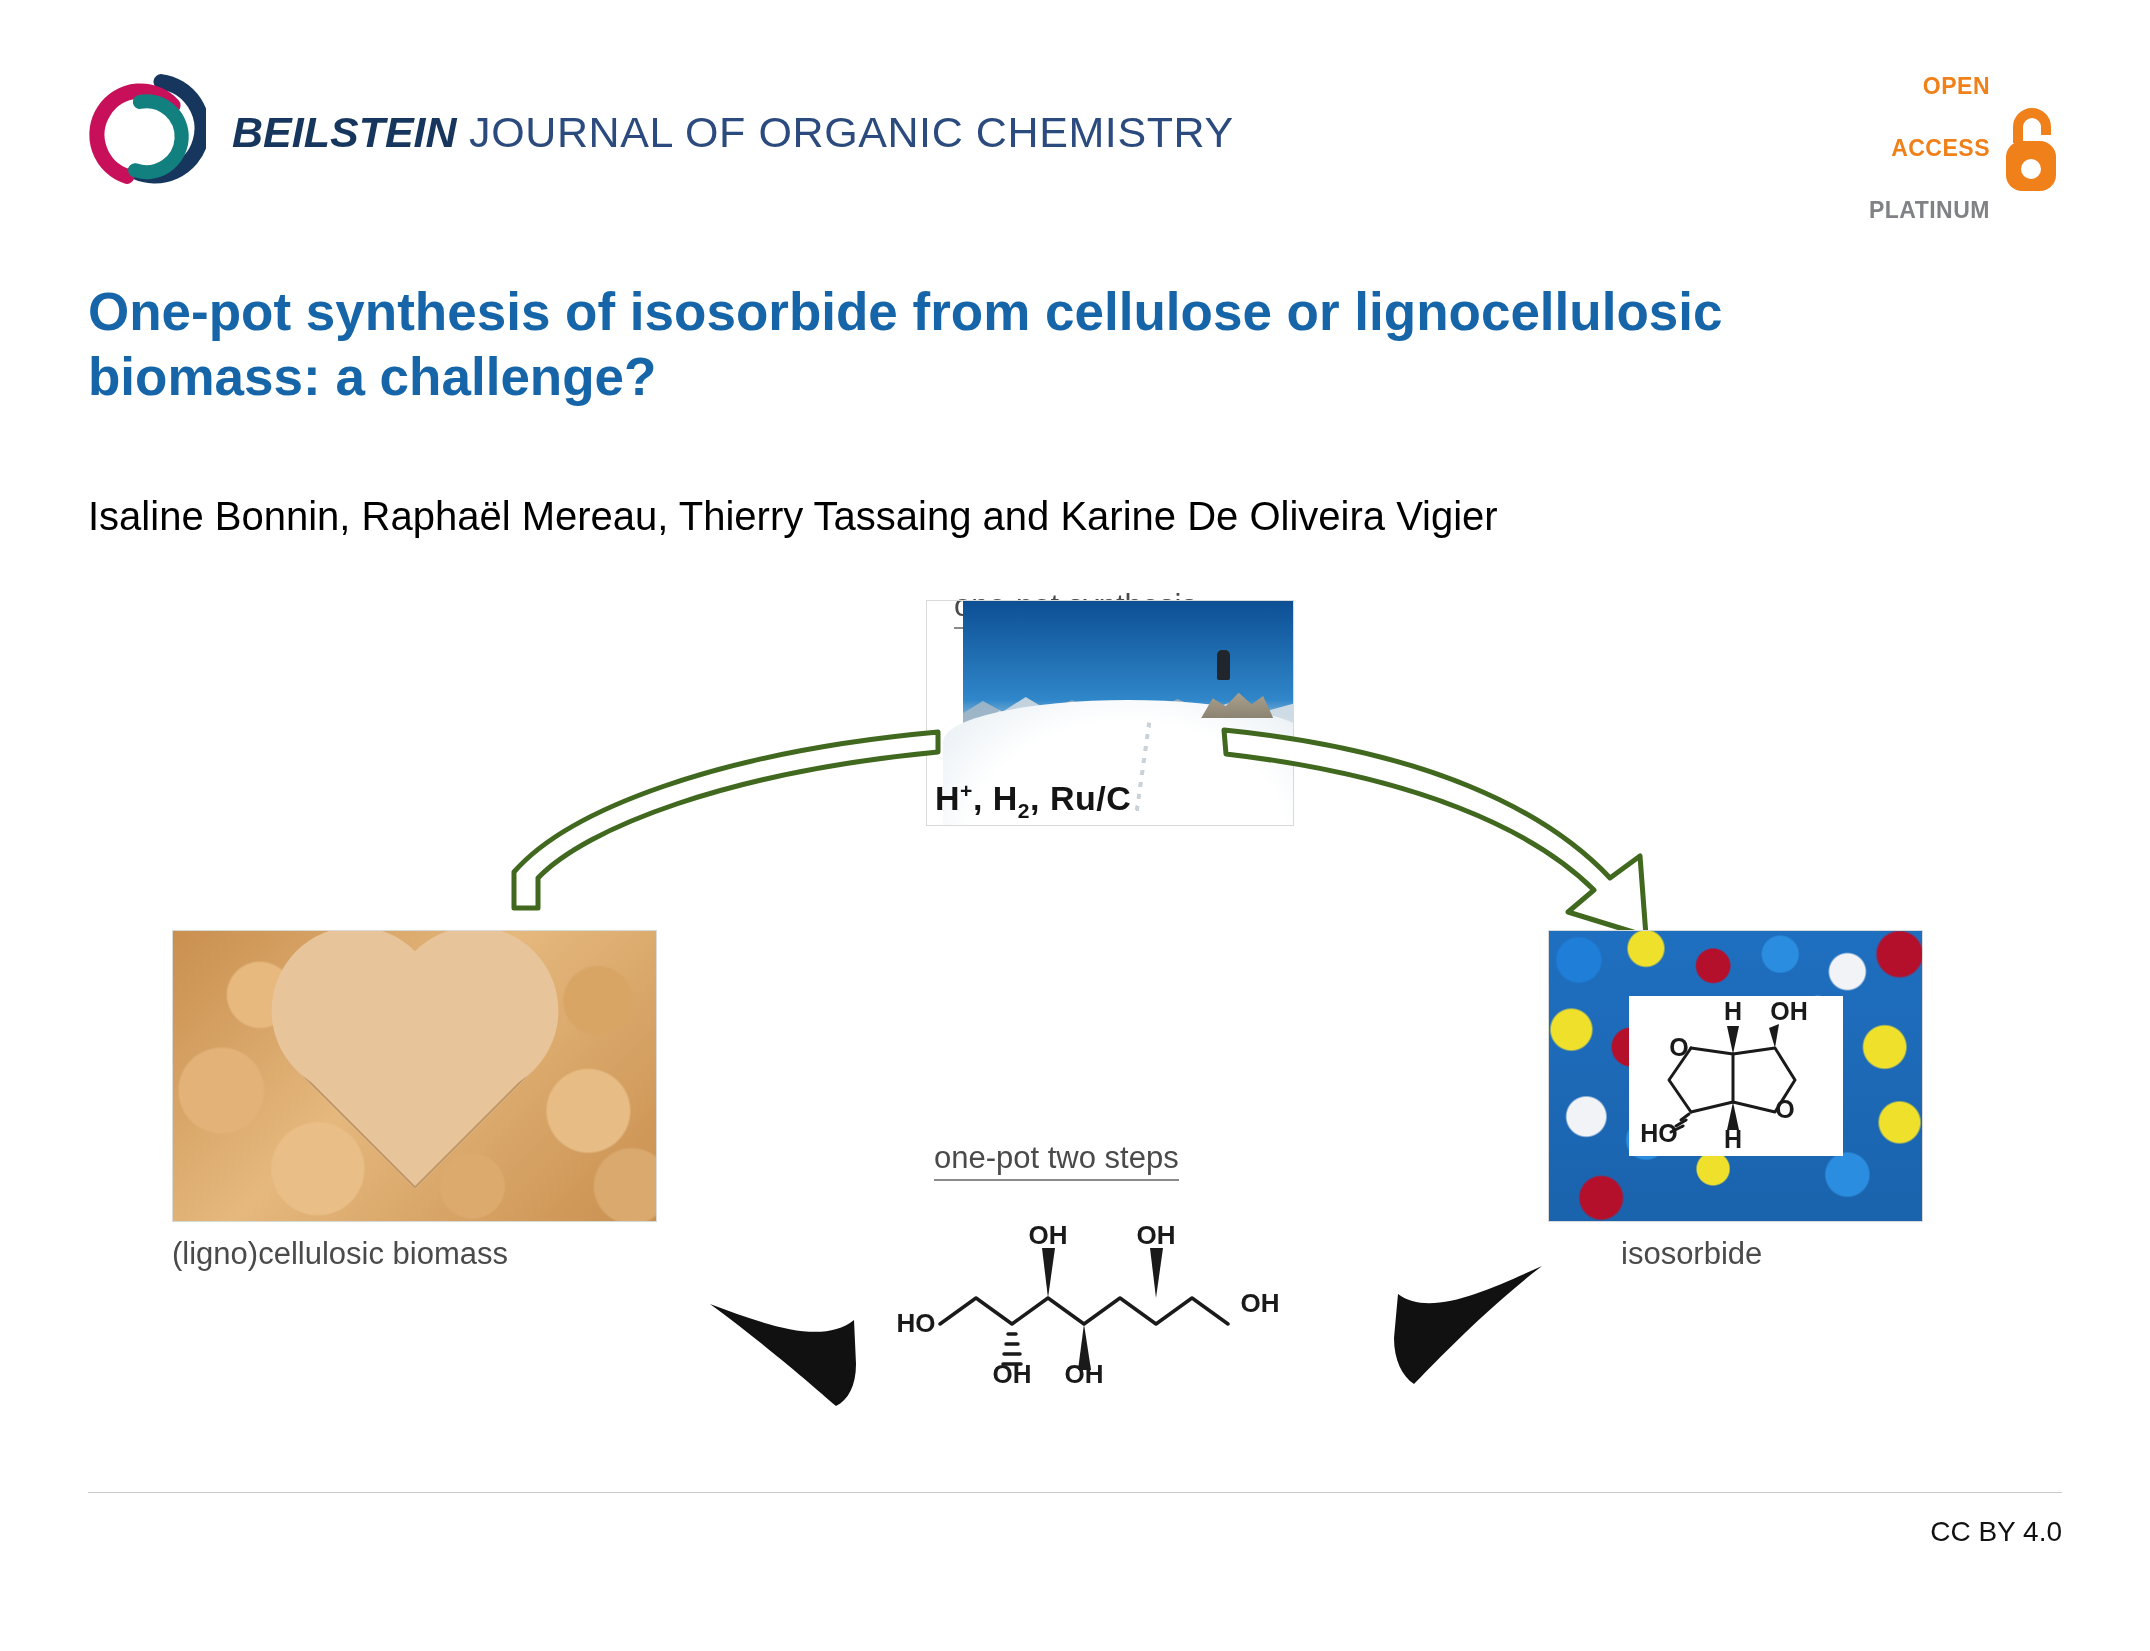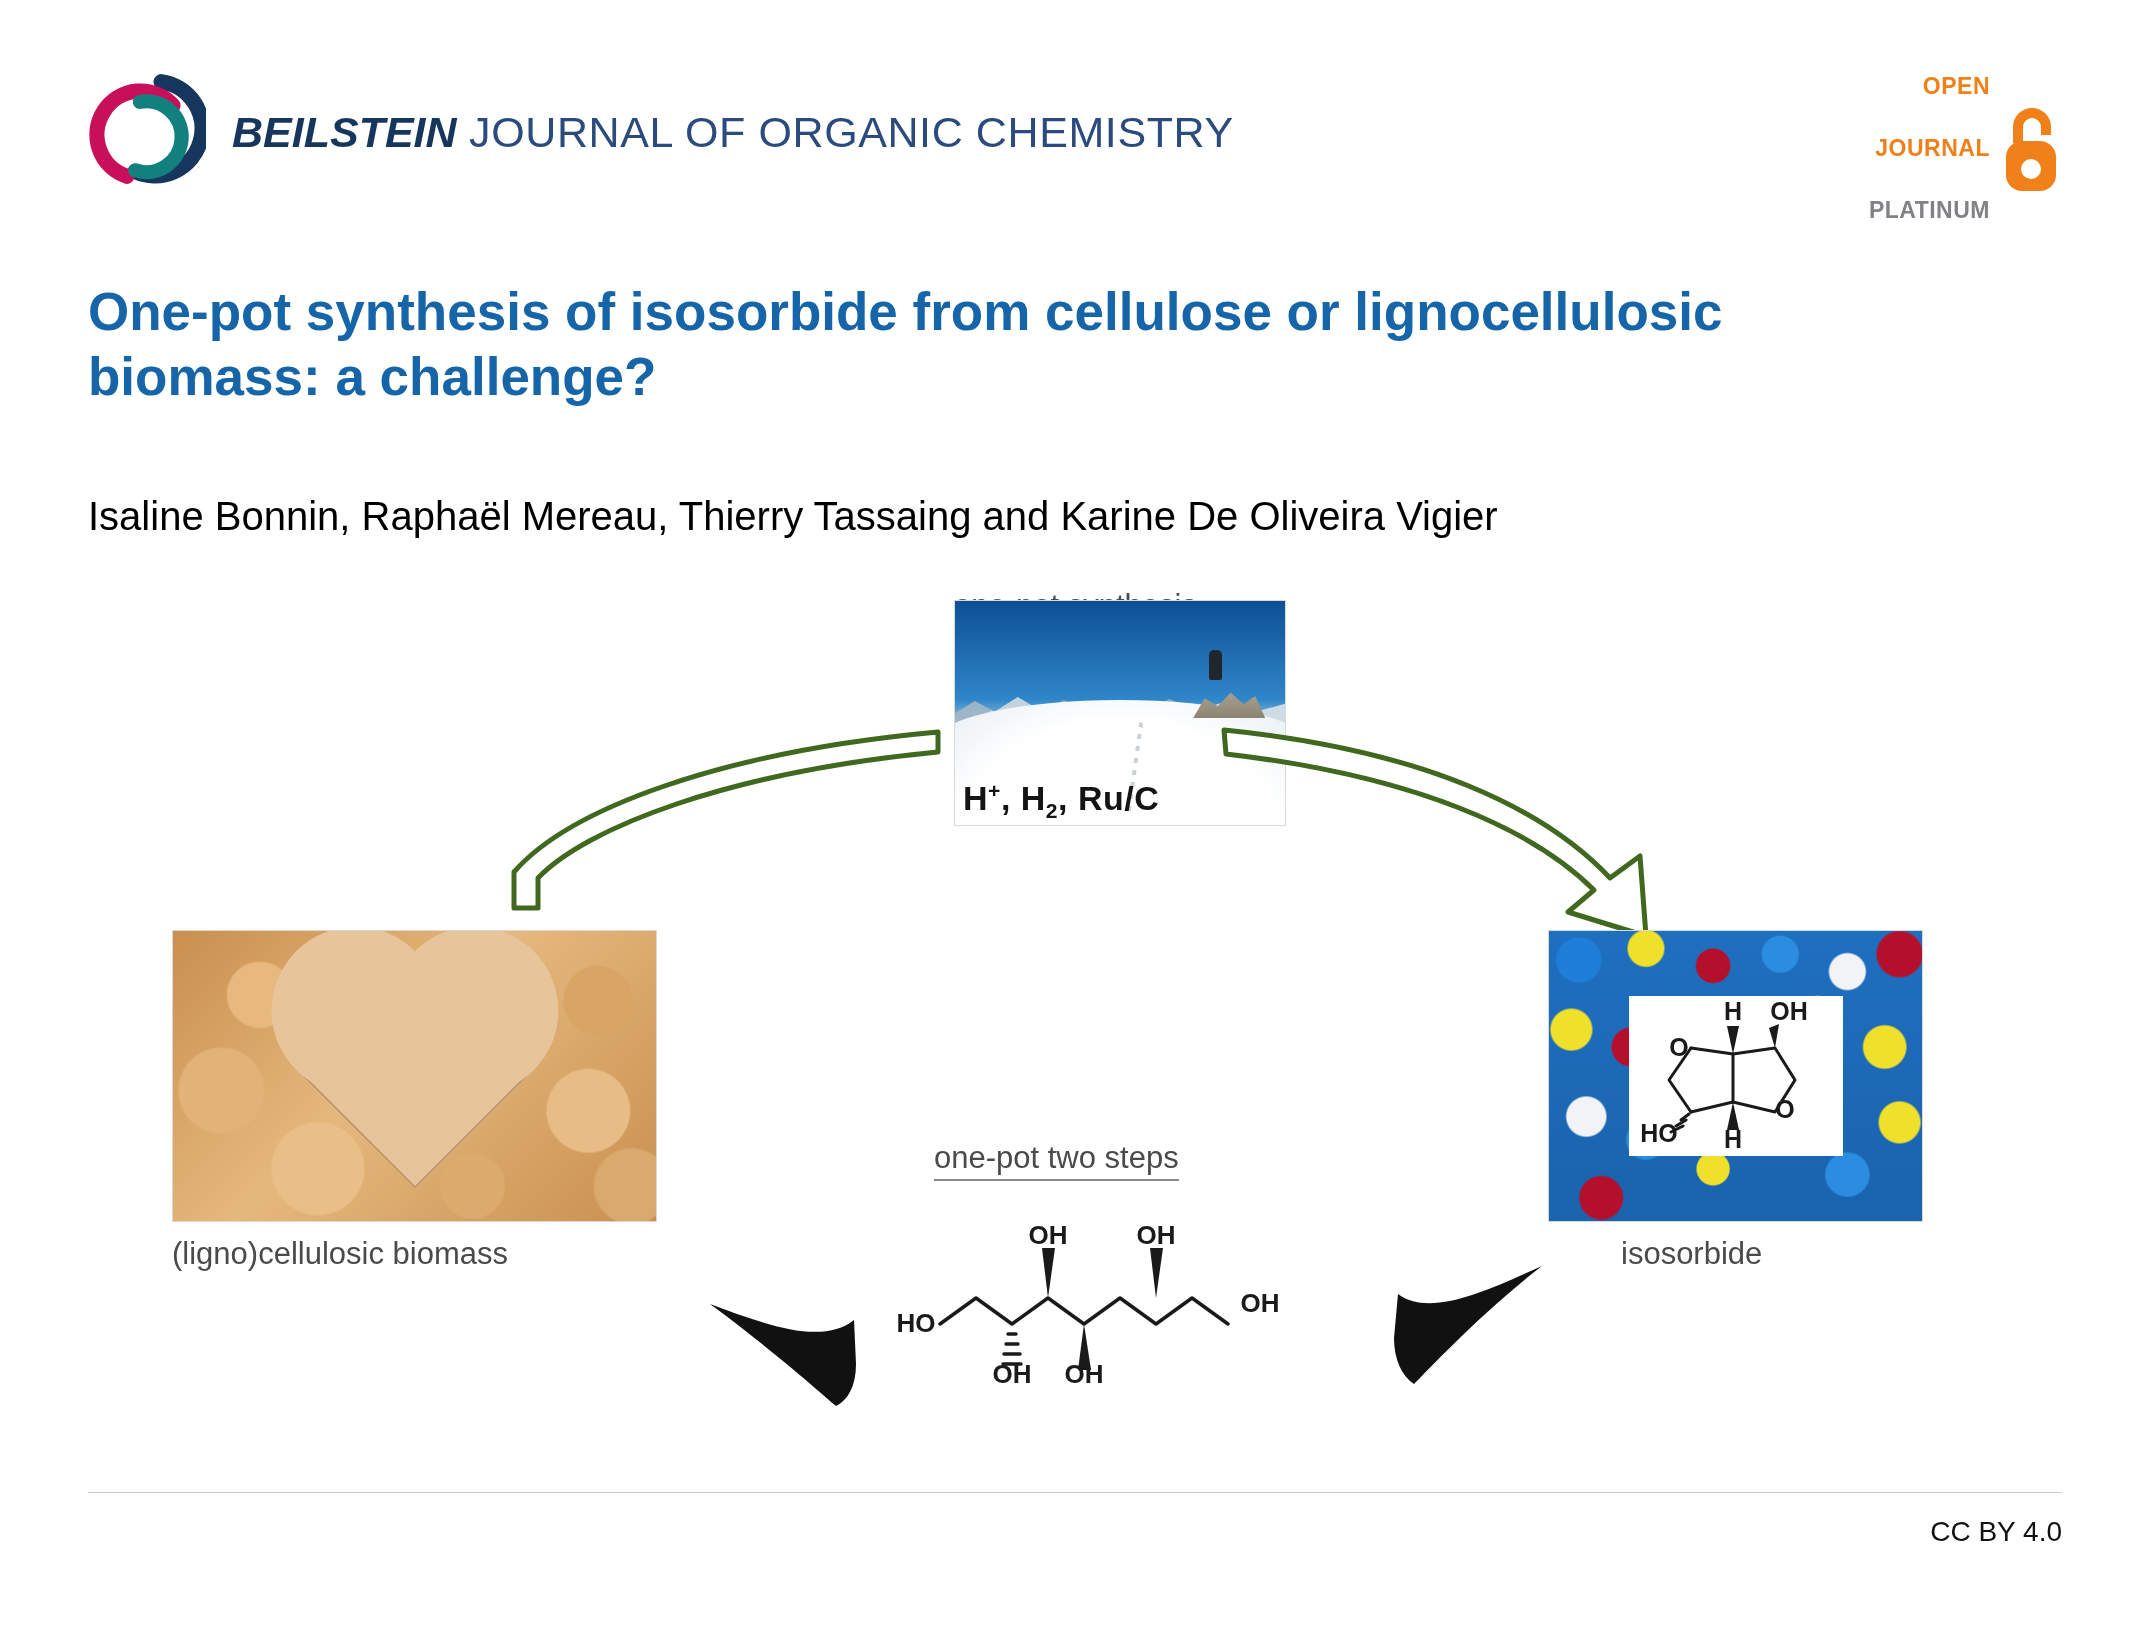--- a/index.html
+++ b/index.html
@@ -86,21 +86,21 @@
     box-shadow:0 0 0 2px rgba(150,105,60,.5) inset;
   }
   .wood-heart:before,.wood-heart:after{
     content:"";position:absolute;width:168px;height:168px;border-radius:50%;
     background:#e8c49a;
   }
   .wood-heart:before{top:-84px;left:0;}
   .wood-heart:after{top:0;left:84px;}
 
   
-  #mountain{left:866px;top:0px;width:330px;height:224px;}
+  #mountain{left:838px;top:0px;width:330px;height:224px;padding-left:36px;}
   .mtn{
     width:100%;height:100%;position:relative;
     background:linear-gradient(#0d4f94 0%, #2f86c9 44%, #7fb2d6 52%, #ffffff 56%, #f2f6f9 100%);
   }
   .mtn .range{
     position:absolute;left:0;top:38%;width:100%;height:22%;
     background:
       linear-gradient(120deg,#9fb6c7 0 14%, #c9d6e0 14% 26%, #8fa7ba 26% 42%, #cdd9e3 42% 58%, #93a9bb 58% 74%, #d3dee6 74% 100%);
     opacity:.95;
     clip-path:polygon(0 55%,6% 30%,12% 52%,19% 22%,26% 50%,33% 28%,41% 55%,49% 30%,57% 52%,65% 26%,73% 50%,82% 32%,90% 54%,100% 36%,100% 100%,0 100%);
@@ -195,21 +195,21 @@
         <path d="M44 27 A30 30 0 1 1 40 85" fill="none" stroke="#11807f" stroke-width="12" stroke-linecap="round"></path>
       </svg>
       <div class="journal-name">
         <span class="bold">BEILSTEIN</span><span class="light"> JOURNAL OF ORGANIC CHEMISTRY</span>
       </div>
     </div>
 
     <div class="oa-badge">
       <div class="oa-words">
         <span class="w-open">OPEN</span>
-        <span class="w-access">JOURNAL</span>
+        <span class="w-access">ACCESS</span>
         <span class="w-platinum">PLATINUM</span>
       </div>
       <svg class="oa-lock" viewBox="0 0 62 92">
         <path d="M18 40 V24 a14 14 0 0 1 28 0 v8" fill="none" stroke="#f08019" stroke-width="10" stroke-linecap="butt"></path>
         <rect x="6" y="38" width="50" height="50" rx="16" fill="#f08019"></rect>
         <circle cx="31" cy="66" r="10" fill="#ffffff"></circle>
       </svg>
     </div>
   </div>
 

